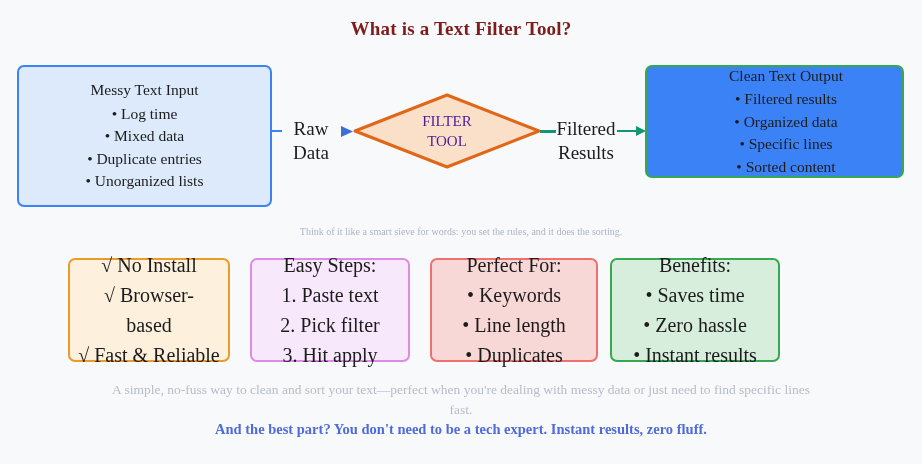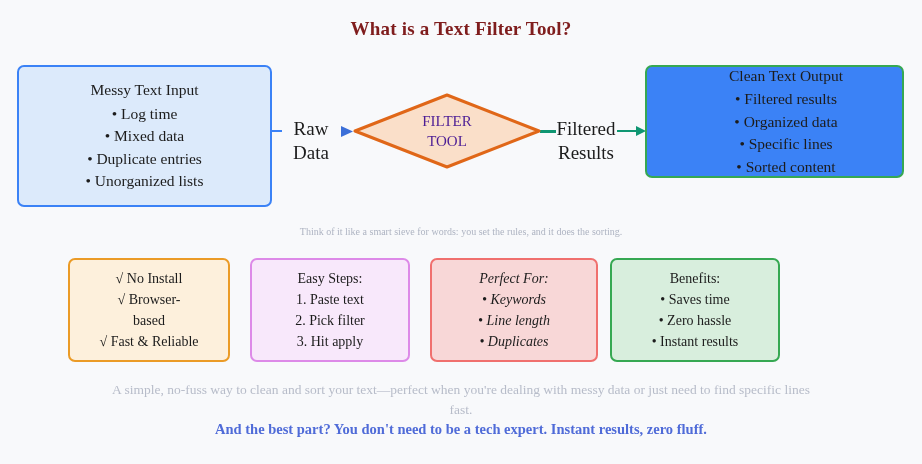--- a/index.html
+++ b/index.html
@@ -133,21 +133,21 @@
   .card {
     position: absolute;
     box-sizing: border-box;
     border-radius: 7px;
     top: 258px;
     height: 104px;
     display: flex;
     flex-direction: column;
     align-items: center;
     justify-content: center;
-    font-size: 14px;
+    font-size: 20px;
     color: #1c1c1c;
     line-height: 1.5;
     text-align: center;
   }
   .card .line { white-space: nowrap; }
 
   #card-no-install {
     left: 68px;
     width: 162px;
     background: #fdf0dc;
@@ -157,21 +157,20 @@
     left: 250px;
     width: 160px;
     background: #f8e8fb;
     border: 2.5px solid #dd8ae8;
   }
   #card-perfect-for {
     left: 430px;
     width: 168px;
     background: #f8d7d7;
     border: 2.5px solid #f0706e;
-    font-style: italic;
   }
   #card-benefits {
     left: 610px;
     width: 170px;
     background: #d8eedd;
     border: 2.5px solid #36a852;
   }
 
   
   #footer-note {

